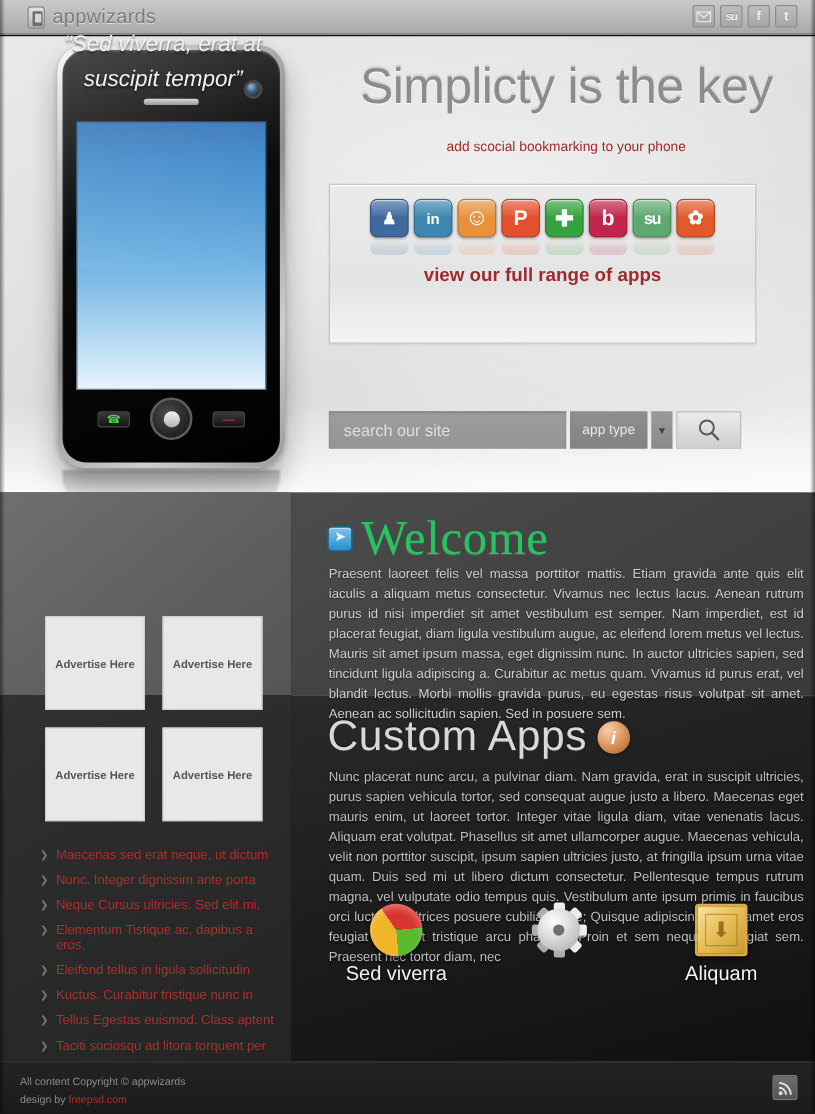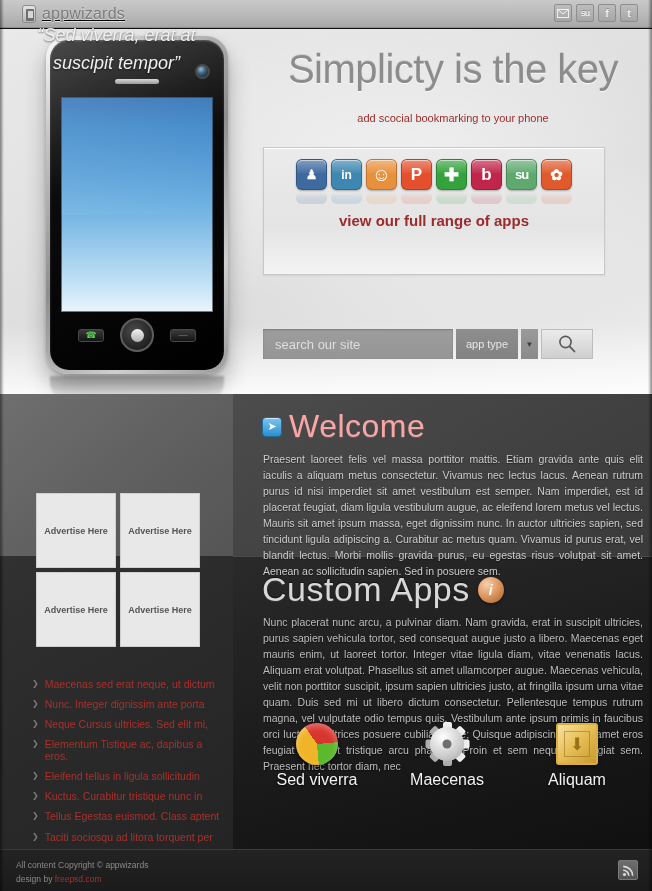--- a/index.html
+++ b/index.html
@@ -11,21 +11,21 @@
   }
   #page { position:relative; width:652px; height:891px; background:#151515; overflow:hidden; }
 
   
   .topbar {
     position:absolute; top:0; left:0; width:652px; height:28px;
     background:linear-gradient(to bottom,#c9c9c9 0%,#b9b9b9 55%,#a8a8a8 100%);
     border-bottom:1px solid #8e8e8e;
     display:flex; align-items:center;
   }
-  .logo-wrap { display:flex; align-items:center; margin-left:22px;text-decoration:underline; }
+  .logo-wrap { display:flex; align-items:center; margin-left:22px; }
   .logo-mark {
     width:14px; height:18px; border-radius:3px;
     background:linear-gradient(to bottom,#e4e4e4,#b4b4b4);
     border:1px solid #8a8a8a; position:relative; margin-right:6px;
   }
   .logo-mark:before {
     content:""; position:absolute; left:3px; top:3px; width:8px; height:12px;
     background:#6f6f6f; border-radius:1px;
   }
   .logo-mark:after {
@@ -205,21 +205,21 @@
   }
   .search-btn {
     width:52px; height:30px; margin-left:3px;
     background:linear-gradient(to bottom,#ebebeb,#cfcfcf);
     border:1px solid #bdbdbd;
     display:flex; align-items:center; justify-content:center;
     cursor:pointer;
   }
   .search-btn svg { display:block; }
   .quote {
-    position:absolute; left:10px; top:22px; width:213px; text-align:center;
+    position:absolute; left:24px; top:22px; width:213px; text-align:center;
     font-style:italic; font-size:18px; color:#f0f0f0; line-height:1.55;
     text-shadow:0 1px 2px rgba(0,0,0,.55);
   }
 
   
   .welcome-pane {
     position:absolute; left:233px; top:394px; width:419px; height:162px;
     background:linear-gradient(150deg,#4c4c4c 0%,#434343 45%,#3a3a3a 100%);
   }
 
@@ -245,22 +245,23 @@
   }
   .arrow-ic {
     width:20px; height:20px; border-radius:4px;
     background:linear-gradient(to bottom,#7cc4ef,#2a8fd0);
     border:1px solid #1d6ea3;
     display:flex; align-items:center; justify-content:center;
     color:#fff; font-size:11px; line-height:1;
     box-shadow:inset 0 1px 0 rgba(255,255,255,.6);
   }
   .welcome-title {
-    font-size:32px; color:#fca5a5; letter-spacing:0.5px;
+    font-size:39px; color:#22c55e; letter-spacing:0.5px;
     text-shadow:0 1px 1px rgba(255,255,255,.14);
+    font-family:Liberation Serif, serif;
   }
   .welcome-body {
     position:absolute; left:263px; top:452px; width:380px; z-index:3;
     font-size:10.5px; line-height:1.52; color:#cdcdcd; text-align:justify;
     text-shadow:0 1px 1px rgba(0,0,0,.5);
   }
 
   
   .custom-head {
     position:absolute; left:262px; top:570px; display:flex; align-items:center; gap:8px; z-index:3;
@@ -322,21 +323,21 @@
     border:1px solid rgba(150,110,30,.55);
   }
   .box-arrow {
     position:absolute; left:50%; top:50%; transform:translate(-50%,-50%);
     color:#9a7018; font-size:17px; line-height:1;
   }
 
   
   .ads {
     position:absolute; left:36px; top:493px; width:162px; z-index:3;
-    display:grid; grid-template-columns:80px 80px; gap:4px;
+    display:grid; grid-template-columns:80px 80px; gap:14px;
   }
   .ad {
     height:75px; background:#e8e8e8; border:1px solid #cfcfcf;
     display:flex; align-items:center; justify-content:center;
     font-size:9px; font-weight:bold; color:#555;
   }
 
   
   .side-links { position:absolute; left:32px; top:678px; width:195px; z-index:3; }
   .side-link {
@@ -558,21 +559,20 @@
     <div class="feature">
       <div class="feat-icon">
         <div class="gear">
           <div class="gear-tooth" style="transform:rotate(0deg)"></div>
           <div class="gear-tooth" style="transform:rotate(45deg)"></div>
           <div class="gear-tooth" style="transform:rotate(90deg)"></div>
           <div class="gear-tooth" style="transform:rotate(135deg)"></div>
           <div class="gear-core"></div>
         </div>
       </div>
-      <div class="feat-label">Maecenas</div>
     </div>
     <div class="feature">
       <div class="feat-icon">
         <div class="box-ic">
             <span class="box-arrow">⬇</span>
           </div>
       </div>
       <div class="feat-label">Aliquam</div>
     </div>
   </div>

